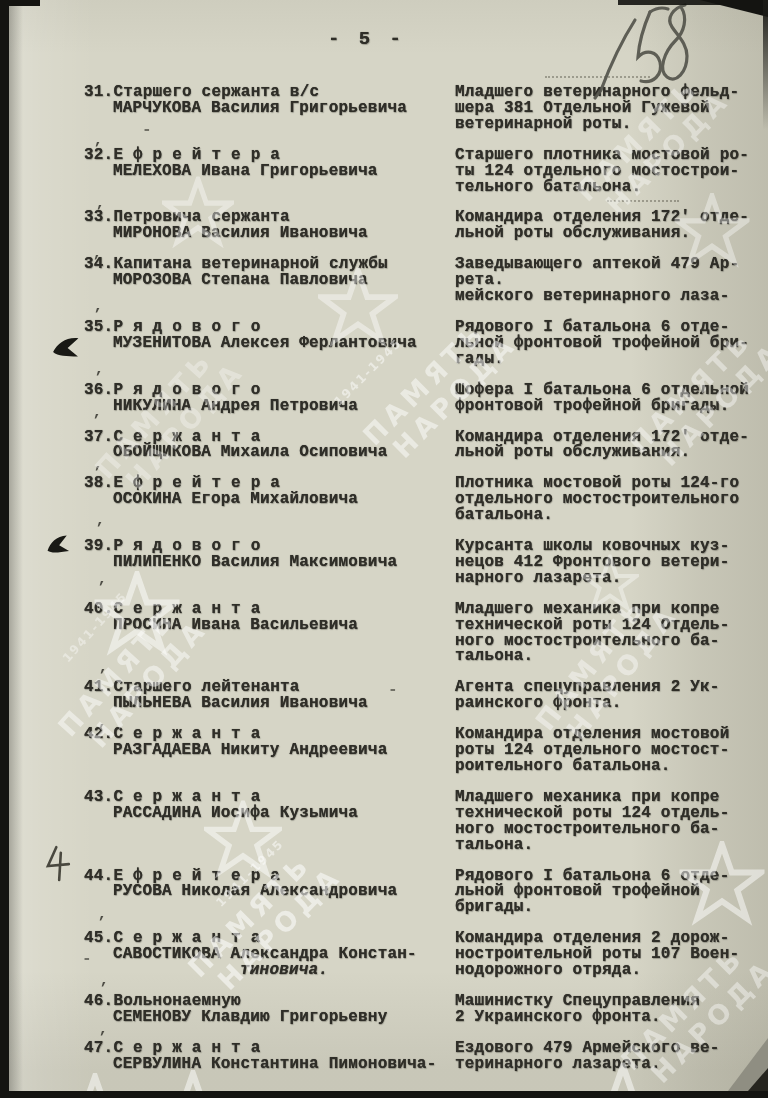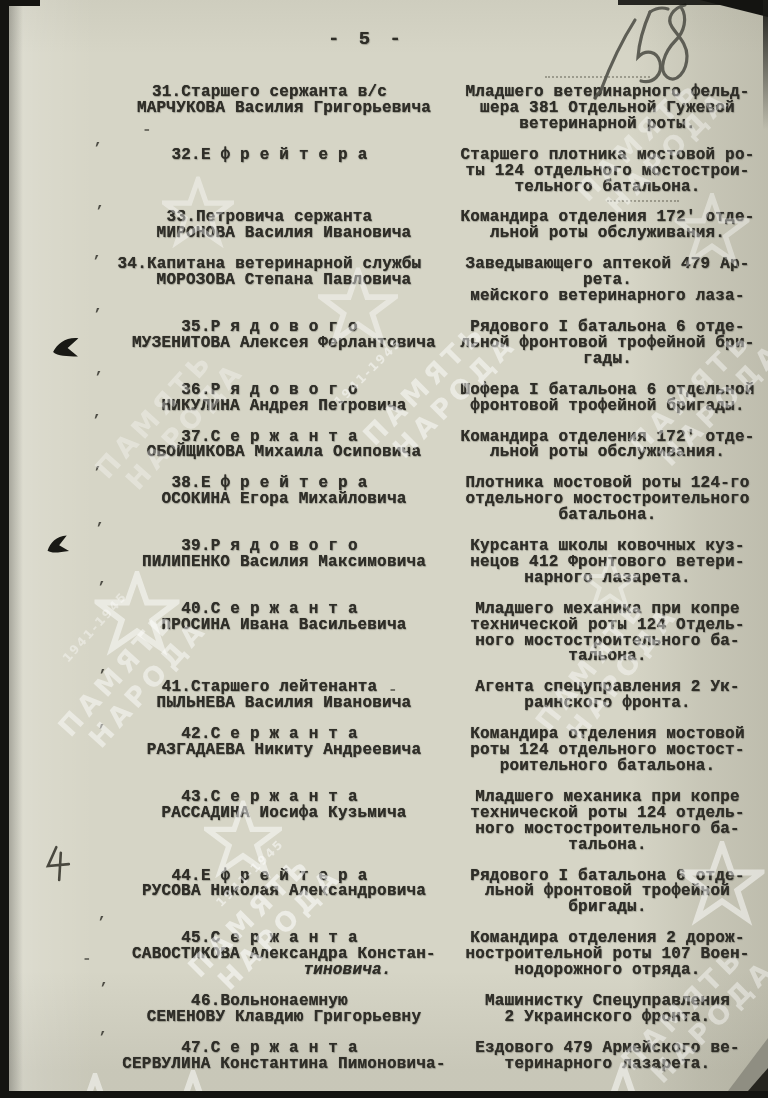--- a/index.html
+++ b/index.html
@@ -10,21 +10,21 @@
       linear-gradient(90deg, rgba(73,70,52,0) 630px, rgba(73,70,52,.10) 700px, rgba(73,70,52,.17) 768px),
       linear-gradient(180deg, rgba(60,58,44,.05) 0, rgba(60,58,44,0) 55px, rgba(60,58,44,0) 970px, rgba(60,58,44,.09) 1070px),
       var(--paper,#d6d5c6);
     font-family:"Liberation Mono", monospace;
     color:var(--ink,#2f2e28);
   }
   .typetext{font-weight:700;font-size:16px;line-height:15.9px;letter-spacing:.2px;
     text-shadow:0 0 .7px rgba(47,46,40,.85), .6px .5px 1px rgba(47,46,40,.30);}
   .header-num{position:absolute;top:32px;left:328px;font-size:19px;letter-spacing:4px;z-index:2;}
   .list{position:absolute;top:85px;left:84px;width:676px;z-index:2;}
-  .entry{display:grid;grid-template-columns:371px 305px;margin-bottom:15px;text-align:center;}
+  .entry{display:grid;grid-template-columns:371px 305px;margin-bottom:15px;}
   .col-left{white-space:nowrap;}
   .col-right{white-space:nowrap;}
   .entry .name{padding-left:29px;}
   .entry .name-cont{padding-left:156px;font-style:italic;}
   
   .wm{position:absolute;z-index:5;pointer-events:none;transform:translate(-50%,-50%);}
   .wm-text{font-family:"DejaVu Sans",sans-serif;font-weight:bold;font-size:27px;letter-spacing:5px;
     line-height:30px;white-space:nowrap;color:#fff;}
   .wm-text .l2{padding-left:12px;display:block;}
   .wm-year{font-family:"DejaVu Sans",sans-serif;font-weight:bold;font-size:12px;letter-spacing:2px;
@@ -78,20 +78,21 @@
         </div>
         <div class="col-right">
           <div>Младшего ветеринарного фельд-</div>
           <div>шера 381 Отдельной Гужевой</div>
           <div>ветеринарной роты.</div>
         </div>
       </div>
       <div class="entry typetext">
         <div class="col-left">
           <div><span>32.</span><span>Е ф р е й т е р а</span></div>
+          <div class="name">МЕЛЕХОВА Ивана Григорьевича</div>
         </div>
         <div class="col-right">
           <div>Старшего плотника мостовой ро-</div>
           <div>ты 124 отдельного мостострои-</div>
           <div>тельного батальона.</div>
         </div>
       </div>
       <div class="entry typetext">
         <div class="col-left">
           <div><span>33.</span><span>Петровича сержанта</span></div>

